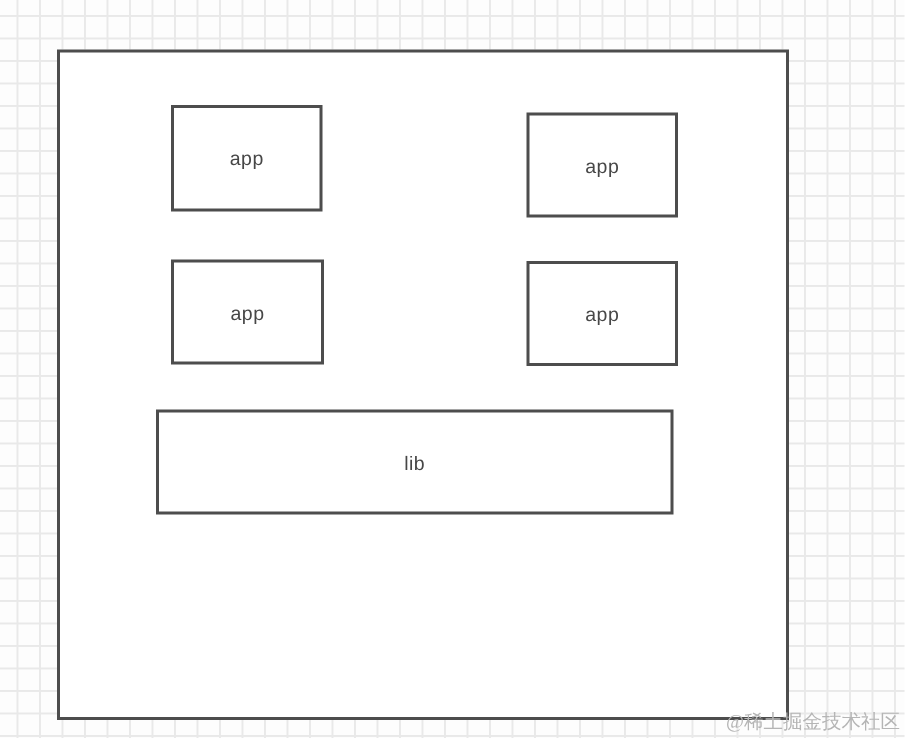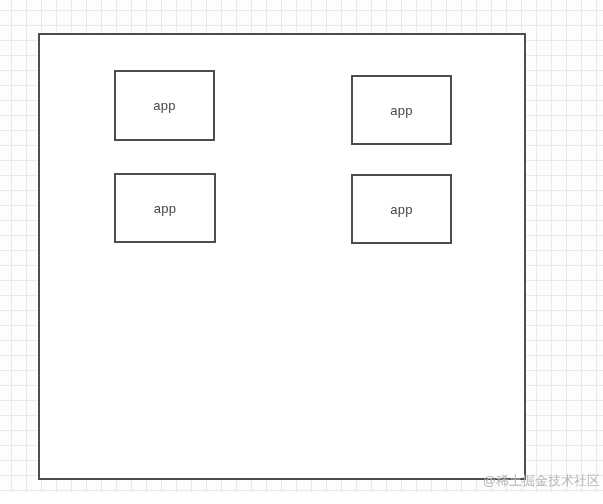--- a/index.html
+++ b/index.html
@@ -58,21 +58,21 @@
 
   
   .watermark {
     position: absolute;
     right: 3px;
     bottom: 2px;
     font-size: 13px;
     color: #b5b5b5;
     white-space: nowrap;
     pointer-events: none;
-    font-family: Liberation Sans, sans-serif;
+    font-family: Liberation Serif, serif;
   }
 </style>
 </head>
 <body>
 
 <div class="canvas">
 
   <div class="outer-box"></div>
 
   <div class="node node-app-top-left">
@@ -84,17 +84,20 @@
   </div>
 
   <div class="node node-app-mid-left">
     <span>app</span>
   </div>
 
   <div class="node node-app-mid-right">
     <span>app</span>
   </div>
 
+  <div class="node node-lib">
+    <span>lib</span>
+  </div>
 
 
   <div class="watermark">@稀土掘金技术社区</div>
 
 </div>
 
 </body></html>

